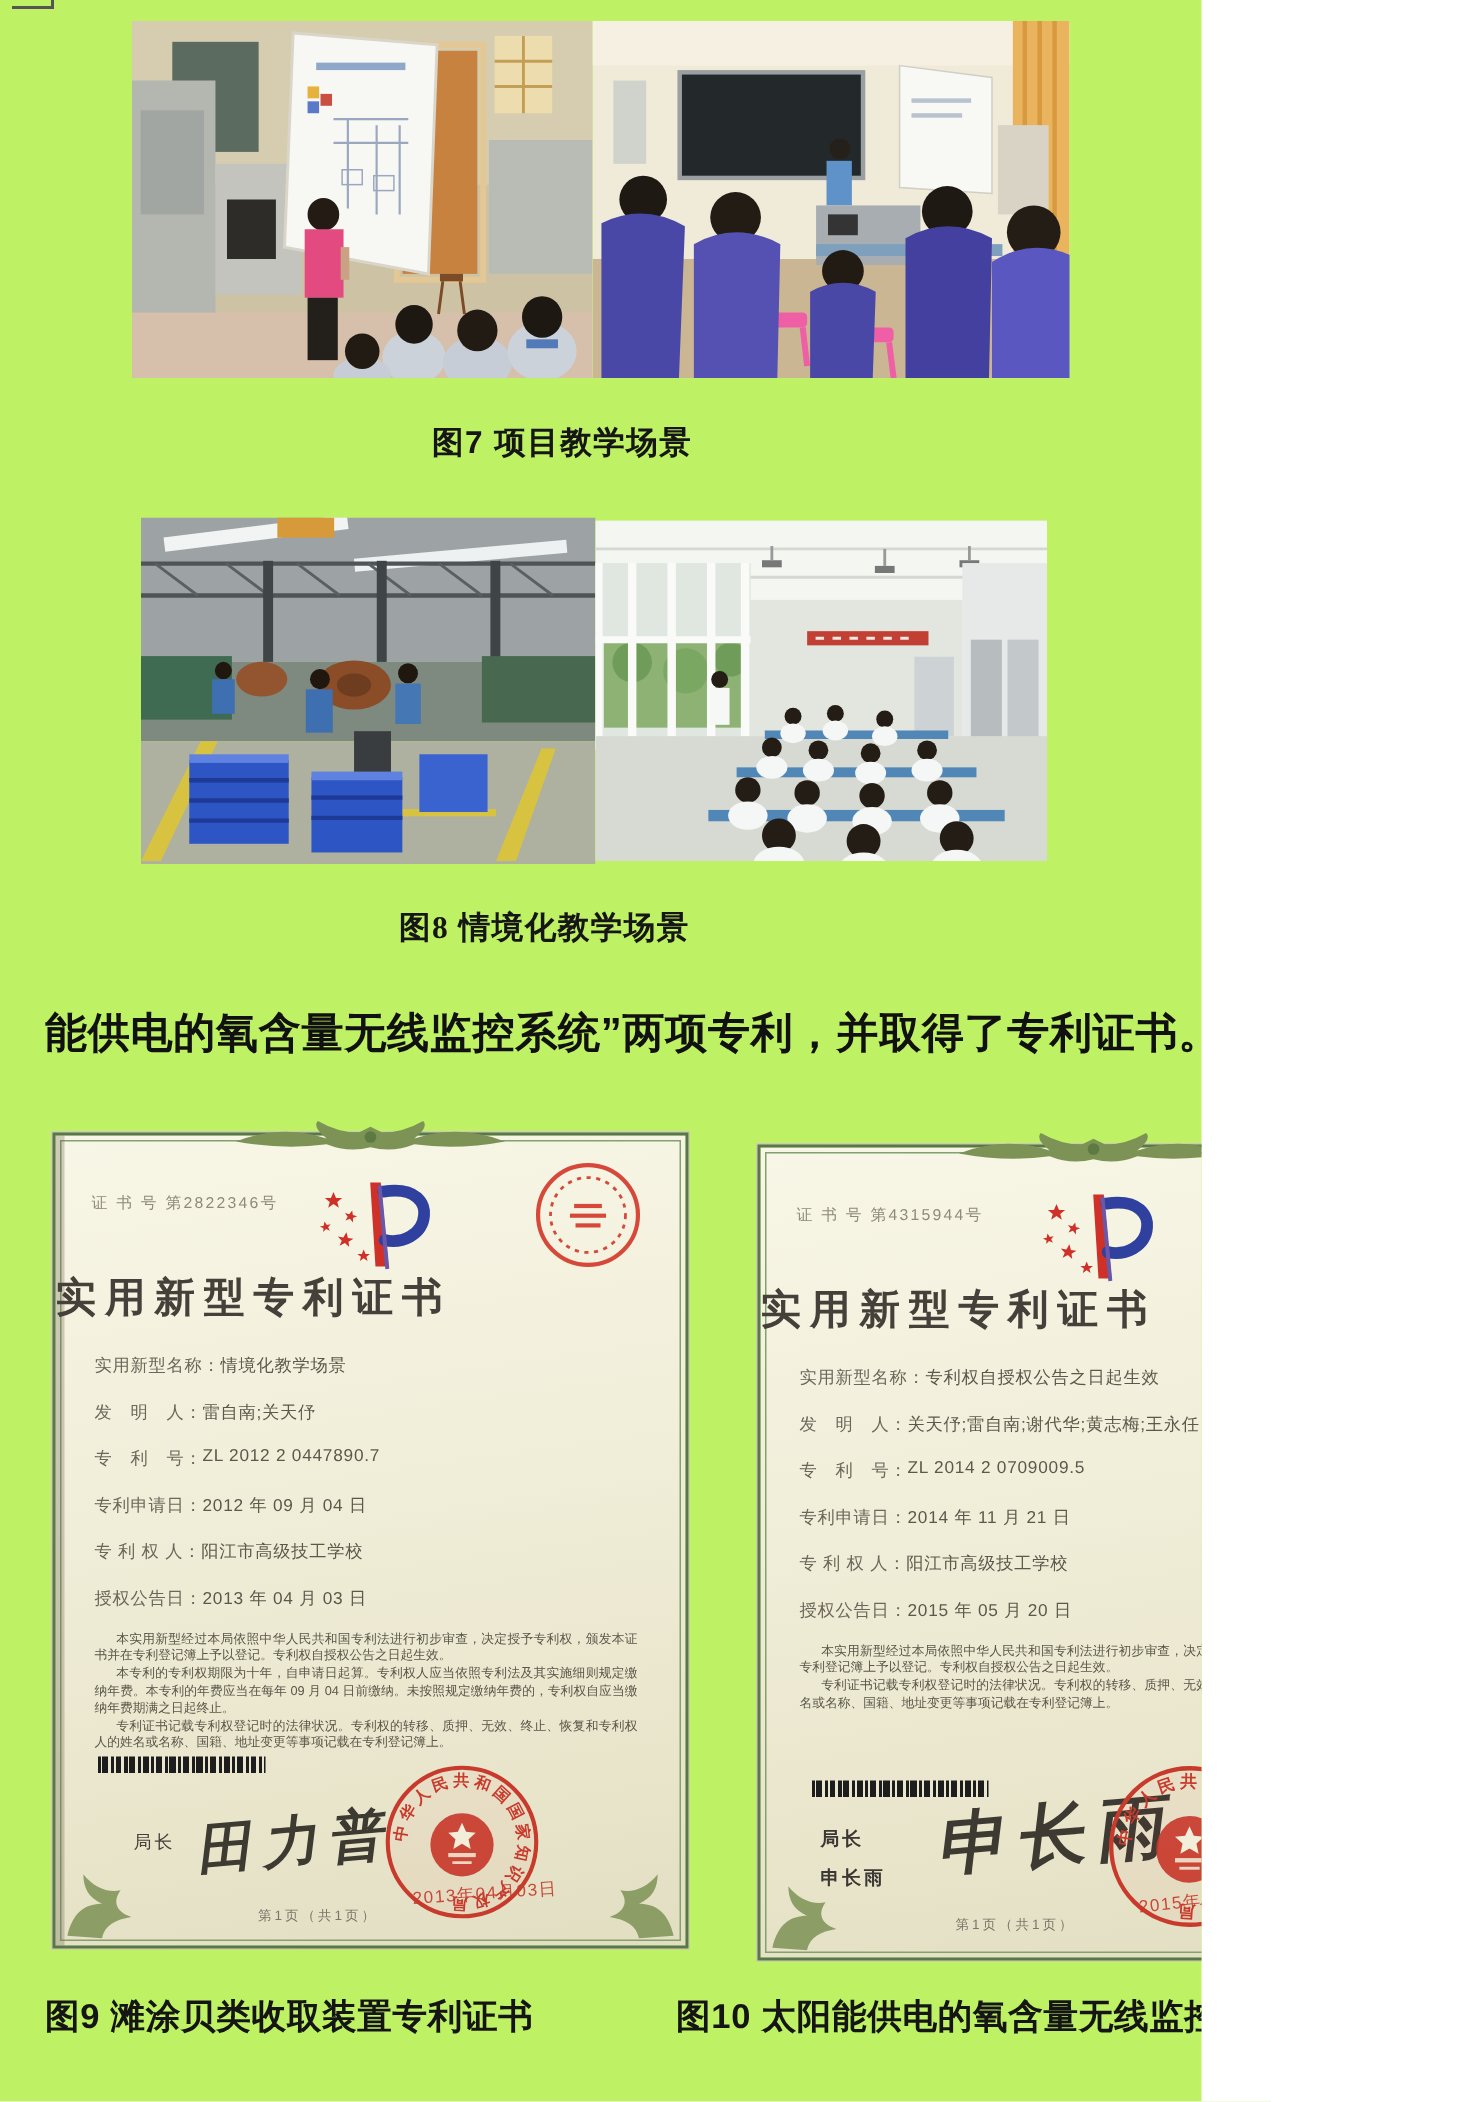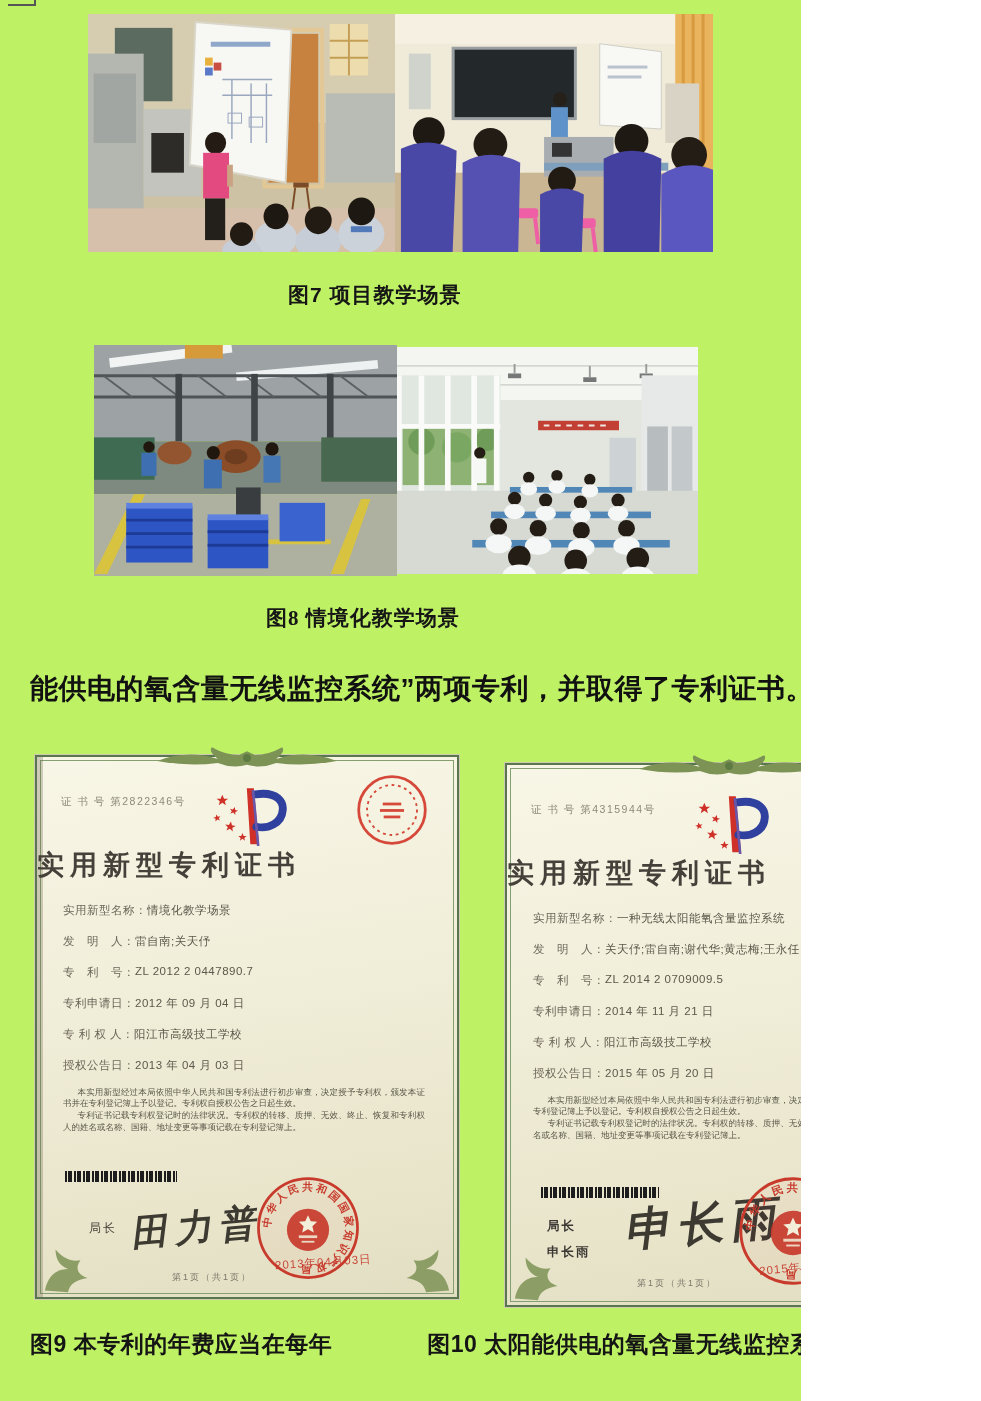--- a/index.html
+++ b/index.html
@@ -329,20 +329,21 @@
           <span class="flabel">专 利 权 人：</span>
           <span class="fvalue">阳江市高级技工学校</span>
         </div>
       <div class="field">
           <span class="flabel">授权公告日：</span>
           <span class="fvalue">2013 年 04 月 03 日</span>
         </div>
     </div>
     <div class="cert-body">
       <p>本实用新型经过本局依照中华人民共和国专利法进行初步审查，决定授予专利权，颁发本证书并在专利登记簿上予以登记。专利权自授权公告之日起生效。</p>
+      <p>本专利的专利权期限为十年，自申请日起算。专利权人应当依照专利法及其实施细则规定缴纳年费。本专利的年费应当在每年 09 月 04 日前缴纳。未按照规定缴纳年费的，专利权自应当缴纳年费期满之日起终止。</p>
       <p>专利证书记载专利权登记时的法律状况。专利权的转移、质押、无效、终止、恢复和专利权人的姓名或名称、国籍、地址变更等事项记载在专利登记簿上。</p>
     </div>
     <div class="barcode"></div>
     <div class="director-row">
       <span class="dir-label">局长</span>
       <span class="signature">田力普</span>
     </div>
     <svg class="seal" viewBox="0 0 120 120">
       <defs>
           <path id="sealPathL" d="M60,60 m-41,0 a41,41 0 1,1 82,0 a41,41 0 1,1 -82,0"></path>
@@ -389,21 +390,21 @@
       <circle cx="40" cy="40" r="36" fill="none" stroke="#d5483a" stroke-width="3"></circle>
       <circle cx="40" cy="40" r="27" fill="none" stroke="#d5483a" stroke-width="2" stroke-dasharray="3 4"></circle>
       <rect x="30" y="32" width="20" height="3" fill="#d5483a"></rect>
       <rect x="27" y="39" width="26" height="3" fill="#d5483a"></rect>
       <rect x="31" y="46" width="18" height="3" fill="#d5483a"></rect>
     </svg>
     <div class="cert-title">实用新型专利证书</div>
     <div class="fields">
       <div class="field">
           <span class="flabel">实用新型名称：</span>
-          <span class="fvalue">一种无线太阳能氧含量监控系统</span>
+          <span class="fvalue">专利权自授权公告之日起生效</span>
         </div>
       <div class="field">
           <span class="flabel">发　明　人：</span>
           <span class="fvalue">关天伃;雷自南;谢代华;黄志梅;王永任</span>
         </div>
       <div class="field">
           <span class="flabel">专　利　号：</span>
           <span class="fvalue">ZL 2014 2 0709009.5</span>
         </div>
       <div class="field">
@@ -446,16 +447,16 @@
     <div class="cert-footer">第1页（共1页）</div>
     <svg class="fl bl" viewBox="0 0 60 54">
         <path d="M4 50 C8 32 18 26 30 26 C20 22 16 14 16 4 C24 14 34 18 44 16 C38 24 40 32 52 36 C40 38 32 42 30 52 Z" fill="#7d9355"></path>
       </svg>
     <svg class="fl br" viewBox="0 0 60 54">
         <path d="M4 50 C8 32 18 26 30 26 C20 22 16 14 16 4 C24 14 34 18 44 16 C38 24 40 32 52 36 C40 38 32 42 30 52 Z" fill="#7d9355"></path>
       </svg>
   </div>
 
   <div class="bottom-caps">
-    <span>图9 本专利的年费应当在每年</span><span class="cap-gap"></span><span>图10 太阳能供电的氧含量无线监控系统专利证书</span>
+    <span>图9 滩涂贝类收取装置专利证书</span><span class="cap-gap"></span><span>图10 太阳能供电的氧含量无线监控系统专利证书</span>
   </div>
 
 </div>
 
 </body></html>

